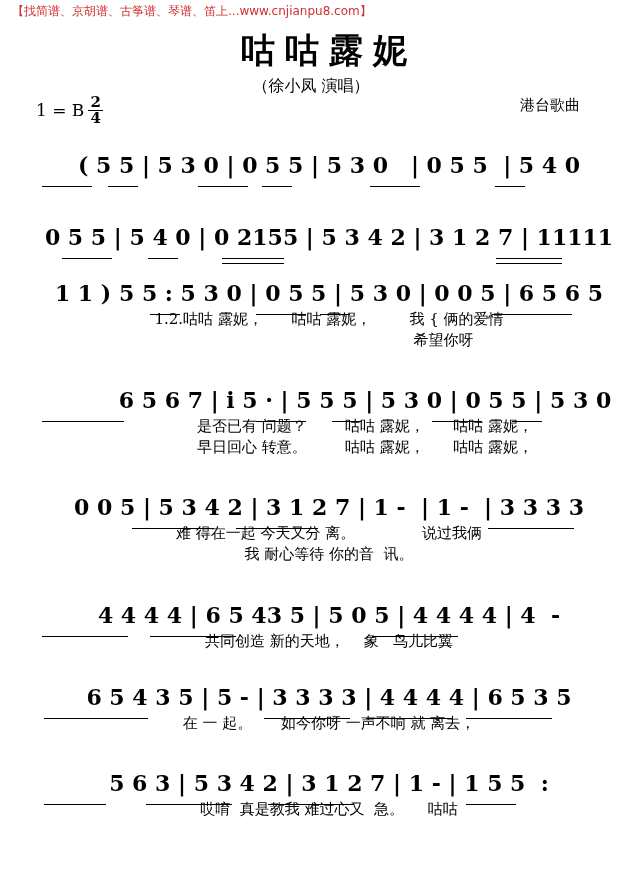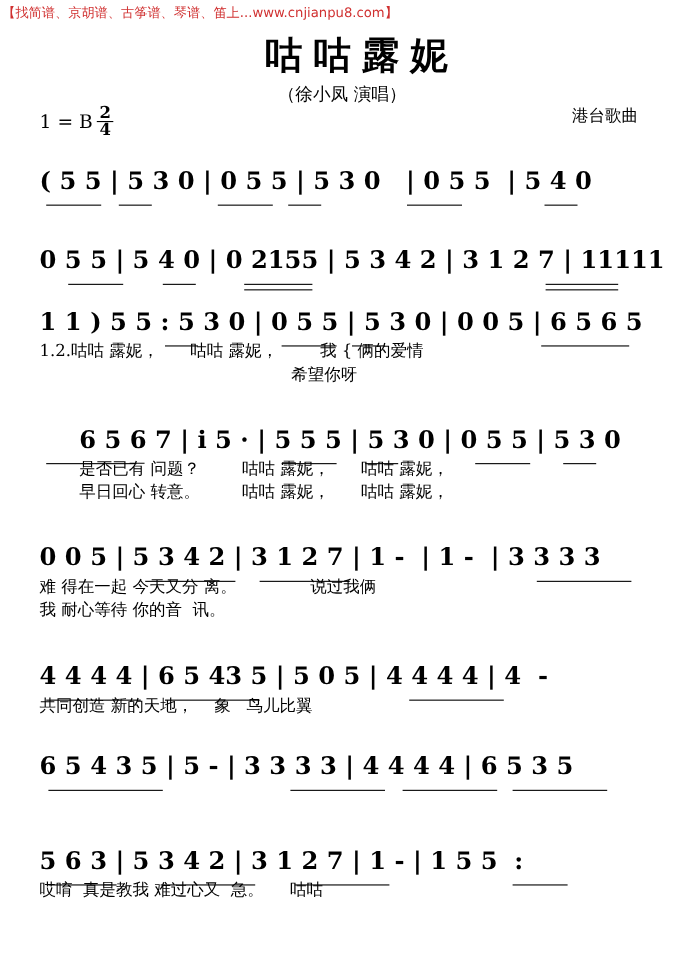--- a/index.html
+++ b/index.html
@@ -10,21 +10,21 @@
     color:#000;
     position:relative;
     overflow:hidden;
   }
   .watermark{
     position:absolute;left:0;top:0;width:622px;height:22px;
     font-size:12px;color:#d03030;
     white-space:nowrap;overflow:hidden;
     letter-spacing:0px;
     line-height:22px;
-    padding-left:2px;
+    padding-left:12px;
     box-sizing:border-box;
   }
   .title{
     position:absolute;top:28px;left:0;width:622px;
     text-align:center;
     font-family:"DejaVu Serif","Liberation Serif",serif;
     font-size:34px;font-weight:bold;letter-spacing:10px;padding-left:18px;
   }
   .subtitle{
     position:absolute;top:76px;left:0;width:622px;
@@ -45,21 +45,21 @@
     display:inline-block;vertical-align:middle;
     text-align:center;line-height:1.0;
     font-size:15px;font-weight:bold;
     margin-left:4px;position:relative;top:-1px;
   }
   .keysig .frac .num{display:block;border-bottom:1.6px solid #000;padding:0 2px;}
   .keysig .frac .den{display:block;padding:0 2px;}
 
   
   .system{
-    position:absolute;left:0;width:622px;
+    position:absolute;left:0;width:622px;text-align:center;
   }
   .notes{
     font-family:"DejaVu Serif","Liberation Serif",serif;
     font-size:22px;font-weight:bold;
     letter-spacing:0px;
     white-space:pre;
     padding-left:36px;
     height:30px;
     line-height:30px;
   }
@@ -115,20 +115,21 @@
   <div class="lyrics second">我 耐心等待 你的音  讯。</div>
 </div>
 
 <div class="system" style="top:600px;">
   <div class="notes">4 4 4 4 | 6 5 43 5 | 5 0 5 | 4 4 4 4 | 4  -</div>
   <div class="lyrics">共同创造 新的天地，    象   鸟儿比翼</div>
 </div>
 
 <div class="system" style="top:682px;">
   <div class="notes">6 5 4 3 5 | 5 - | 3 3 3 3 | 4 4 4 4 | 6 5 3 5</div>
+  <div class="lyrics">在 一 起。      如今你呀 一声不响 就 离去，</div>
 </div>
 
 <div class="system" style="top:768px;">
   <div class="notes">5 6 3 | 5 3 4 2 | 3 1 2 7 | 1 - | 1 5 5  :</div>
   <div class="lyrics">哎唷  真是教我 难过心又  急。     咕咕</div>
 </div>
 
 <div class="hr-line" style="left:42px;  top:186px; width:50px;"></div>
 <div class="hr-line" style="left:108px; top:186px; width:30px;"></div>
 <div class="hr-line" style="left:198px; top:186px; width:50px;"></div>

